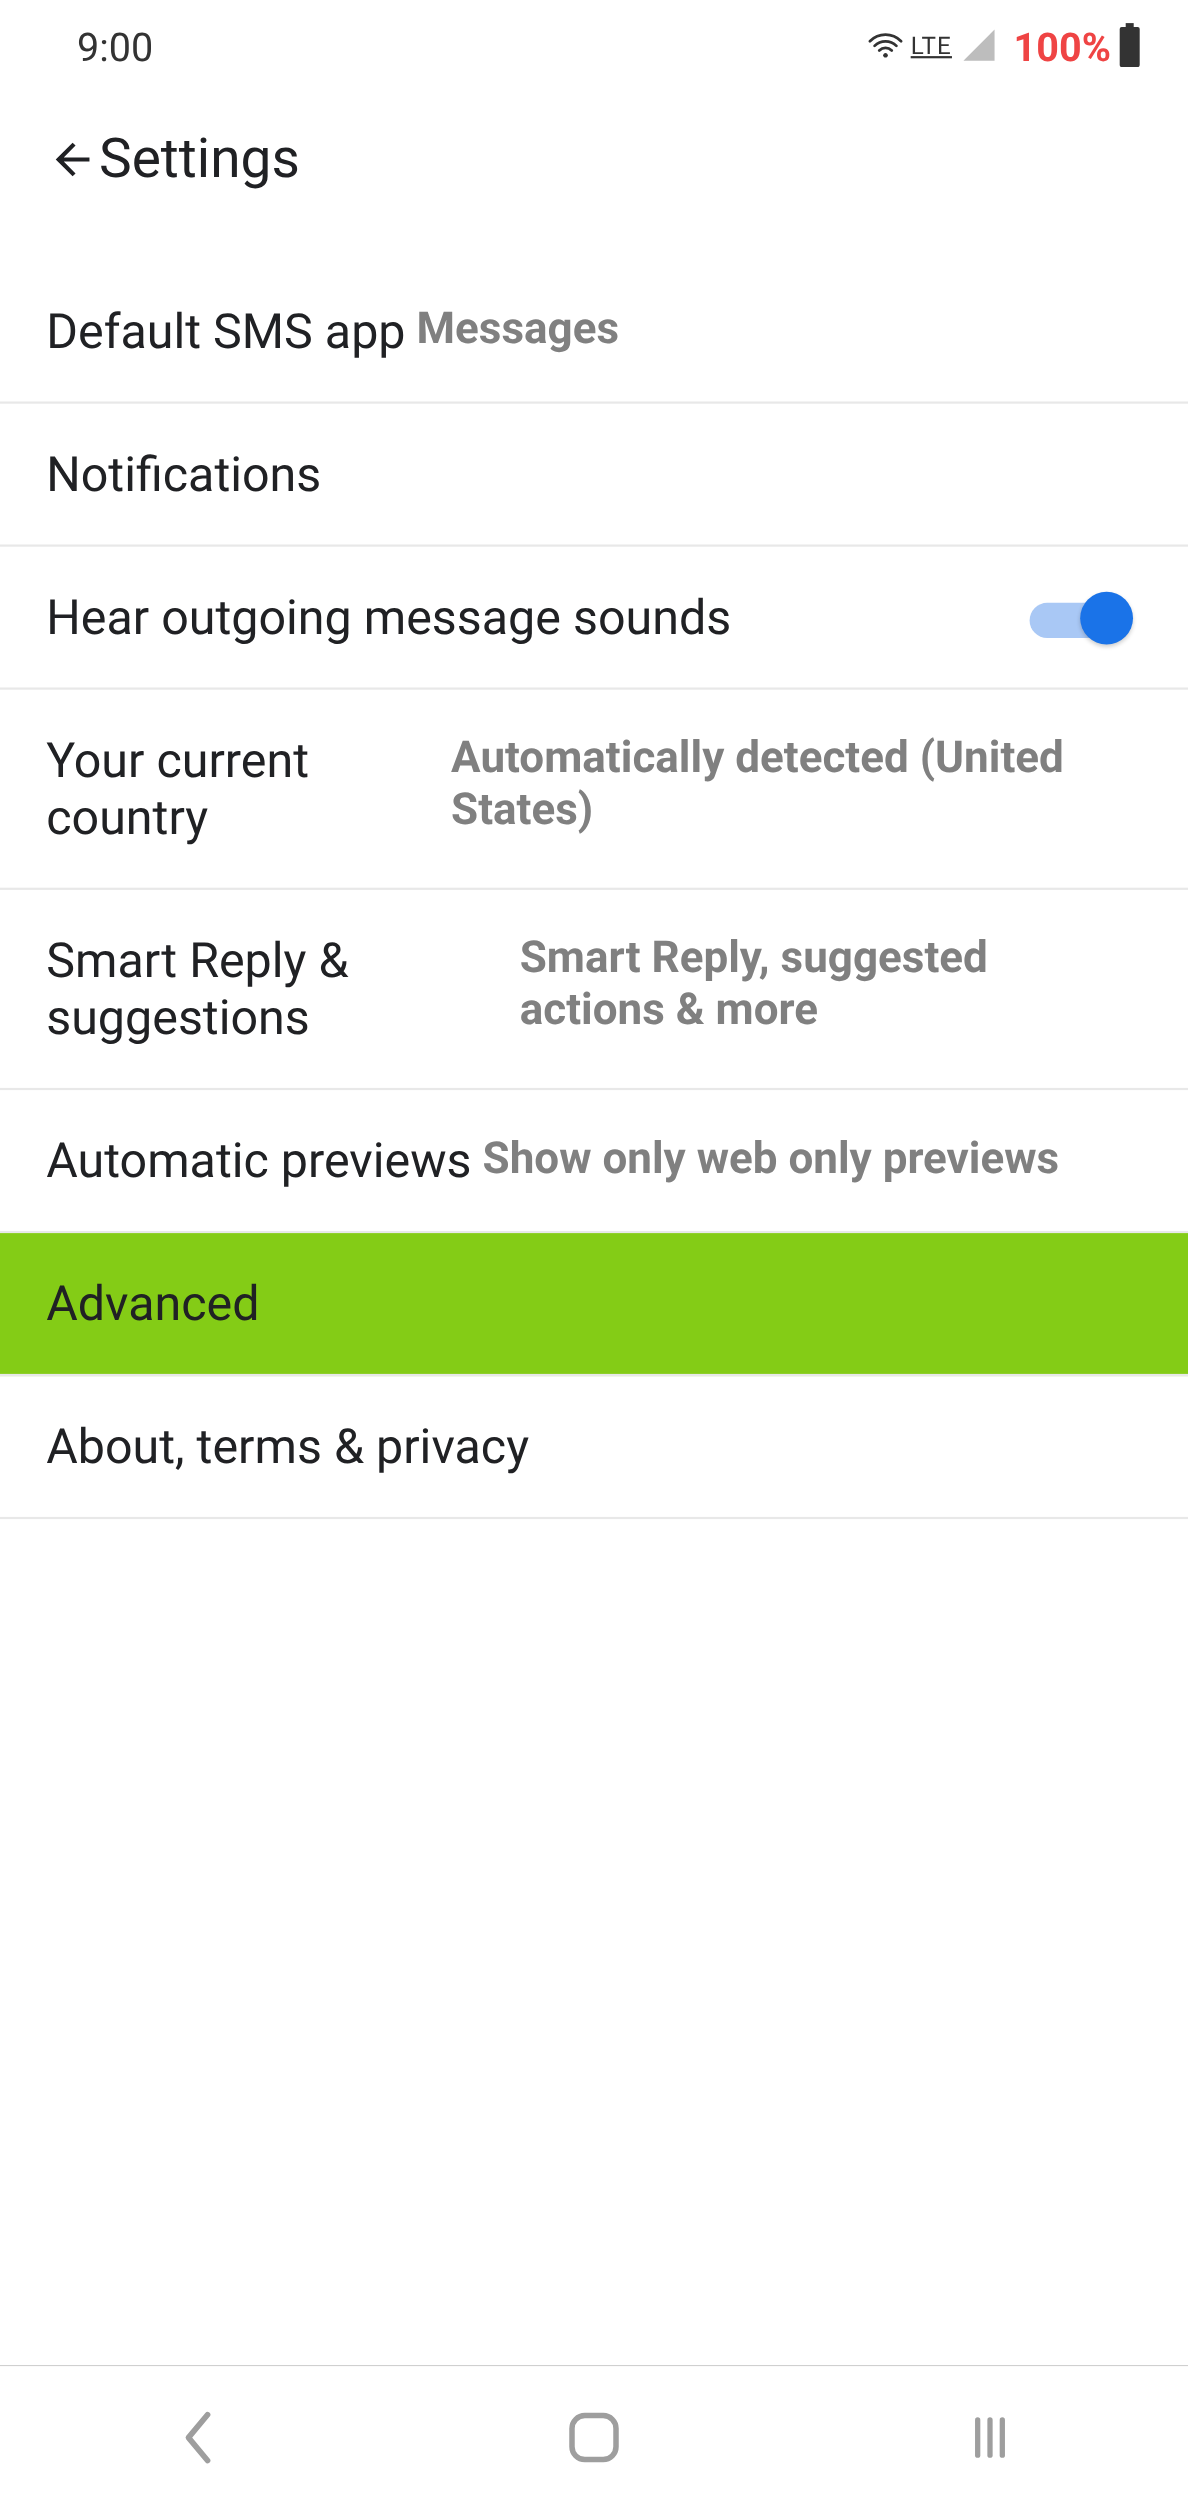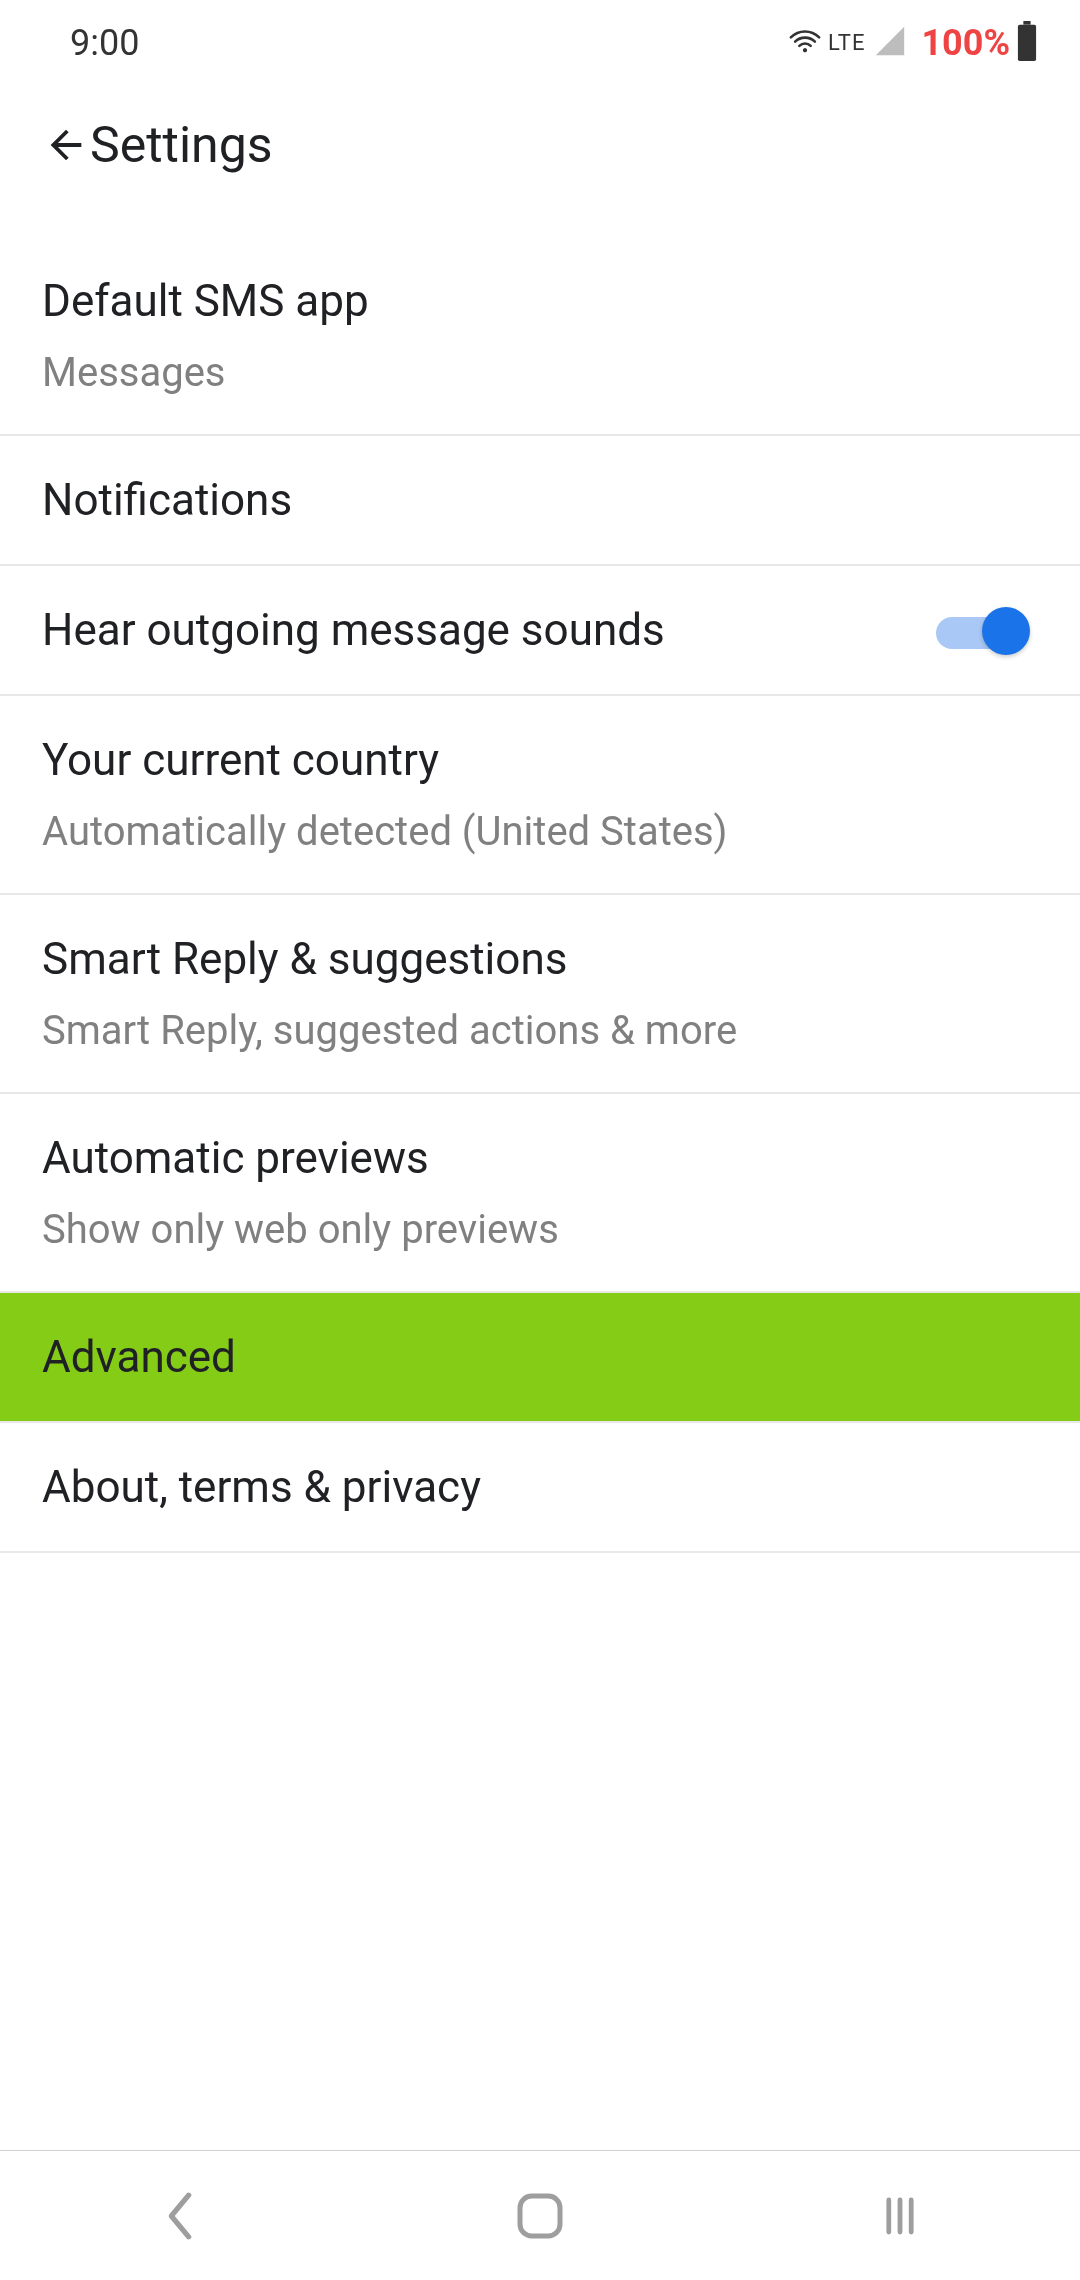--- a/index.html
+++ b/index.html
@@ -39,20 +39,21 @@
     .status-right {
       display: flex;
       align-items: center;
       gap: 6px;
     }
     .status-lte {
       font-size: 22px;
       color: #333;
       letter-spacing: 1px;
       margin-right: 2px;
+      text-decoration: underline;
     }
     .status-percent {
       font-size: 36px;
       color: #ef4444;
       font-weight: 700;
       margin-left: 8px;
     }
 
     
     .app-bar {
@@ -85,33 +86,32 @@
       border-bottom: 2px solid #e8e8e8;
       display: flex;
       align-items: center;
       justify-content: space-between;
     }
     .setting-row.first {
       padding-top: 70px;
     }
     .setting-text {
       display: flex;
-      flex-direction: column;
+      flex-direction: row;
       gap: 10px;
     }
     .setting-title {
       font-size: 44px;
       color: #202124;
       font-weight: 400;
     }
     .setting-sub {
       font-size: 40px;
       color: #808080;
-      font-weight: 400;
-      margin-top: 12px;
+      font-weight: 700;
     }
     .setting-row.highlighted {
       background: #84cc16;
     }
 
     
     .toggle {
       width: 88px;
       height: 50px;
       position: relative;

